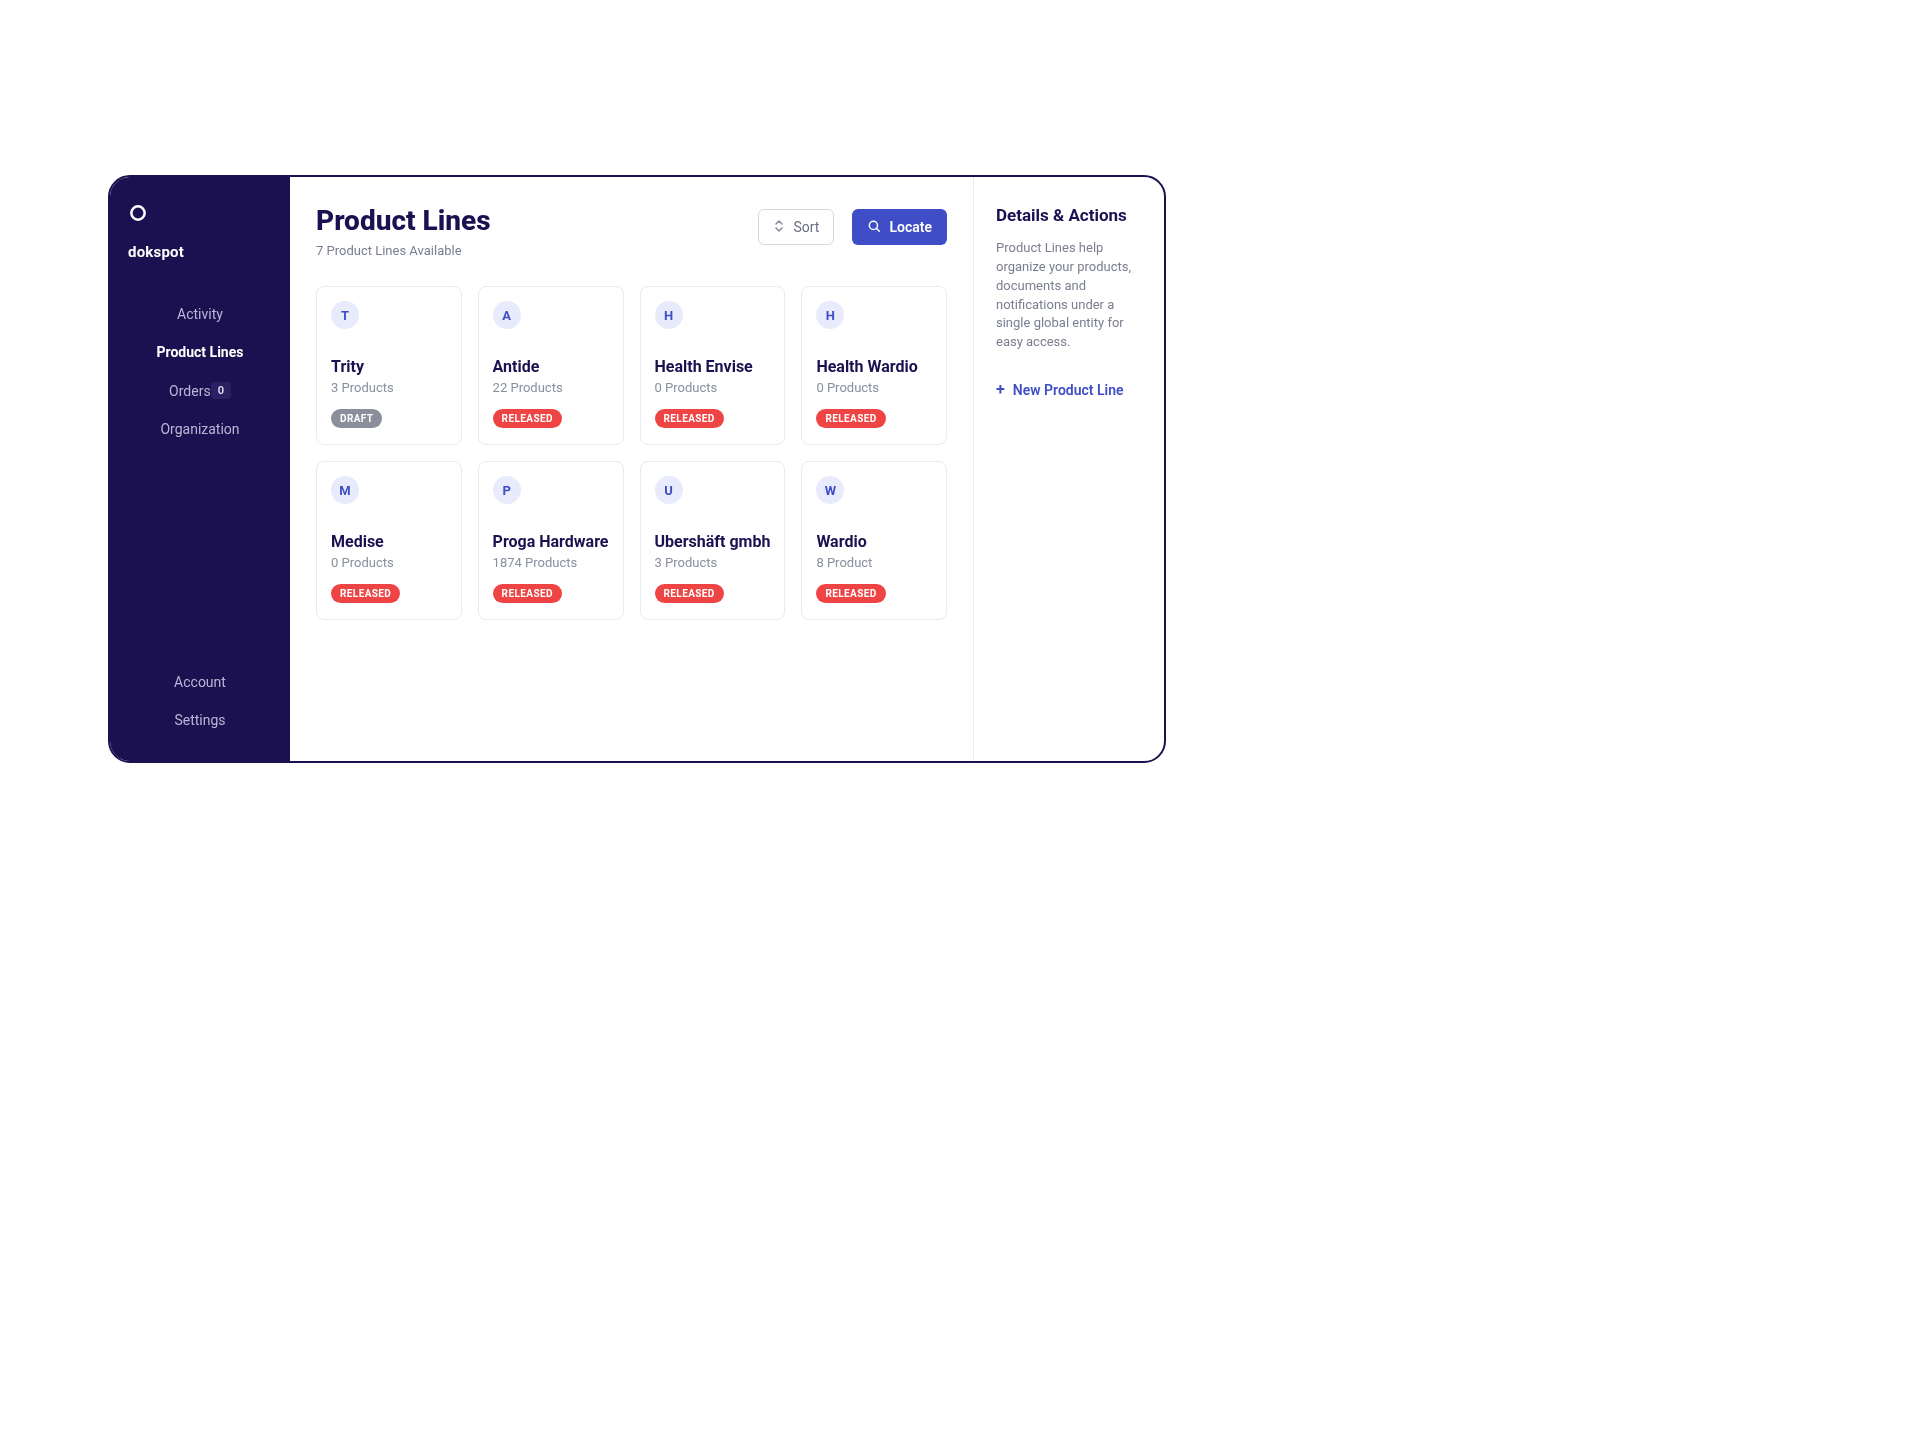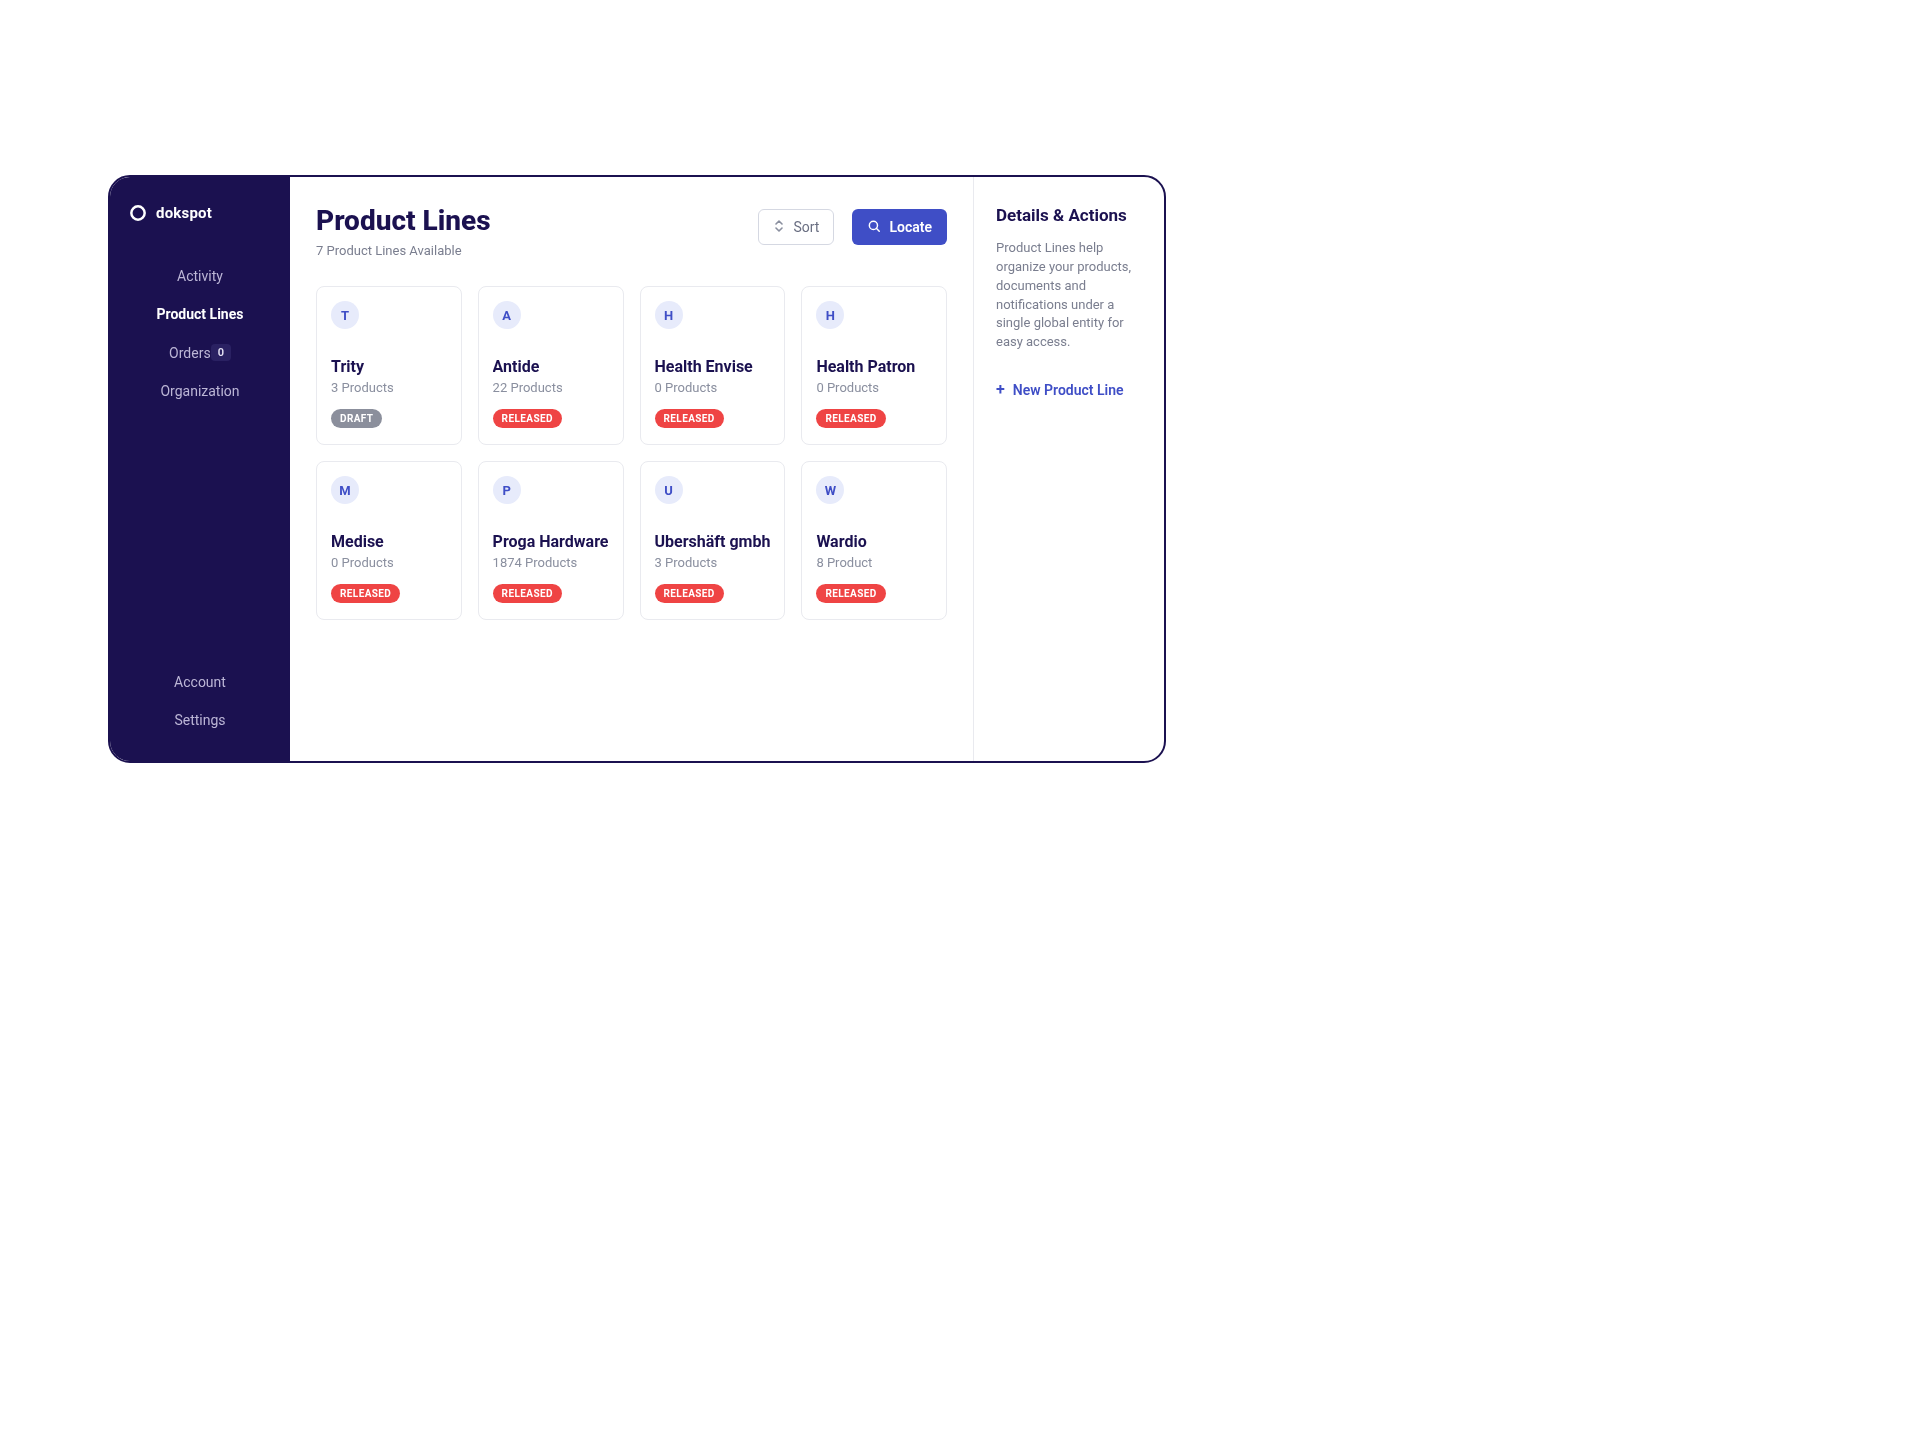--- a/index.html
+++ b/index.html
@@ -25,23 +25,24 @@
   .sidebar {
     width: 180px;
     background: #1b1150;
     color: #c7c2dd;
     display: flex;
     flex-direction: column;
     padding: 18px 0;
   }
   .brand {
     display: flex;
-    align-items: center;
-    gap: 8px;
+    align-items: flex-start;
+    gap: 20px;
     padding: 8px 18px 34px 18px;
+    flex-direction: column;
   }
   .brand-logo {
     width: 20px; height: 20px;
     display: inline-flex;
     align-items: center; justify-content: center;
   }
   .brand-name {
     color: #fff;
     font-weight: 700;
     font-size: 15px;
@@ -275,21 +276,21 @@
             </span>
             <span>Locate</span>
           </div>
         </div>
       </div>
 
       <div class="cards" id="cards">
           <div class="card"><div class="avatar">T</div><div class="card-title">Trity</div><div class="card-sub">3 Products</div><span class="status-pill status-draft">DRAFT</span></div>
           <div class="card"><div class="avatar">A</div><div class="card-title">Antide</div><div class="card-sub">22 Products</div><span class="status-pill status-released">RELEASED</span></div>
           <div class="card"><div class="avatar">H</div><div class="card-title">Health Envise</div><div class="card-sub">0 Products</div><span class="status-pill status-released">RELEASED</span></div>
-          <div class="card"><div class="avatar">H</div><div class="card-title">Health Patron</div><div class="card-sub">0 Products</div><span class="status-pill status-released">RELEASED</span></div>
+          <div class="card"><div class="avatar">H</div><div class="card-title">Health Wardio</div><div class="card-sub">0 Products</div><span class="status-pill status-released">RELEASED</span></div>
           <div class="card"><div class="avatar">M</div><div class="card-title">Medise</div><div class="card-sub">0 Products</div><span class="status-pill status-released">RELEASED</span></div>
           <div class="card"><div class="avatar">P</div><div class="card-title">Proga Hardware</div><div class="card-sub">1874 Products</div><span class="status-pill status-released">RELEASED</span></div>
           <div class="card"><div class="avatar">U</div><div class="card-title">Ubershäft gmbh</div><div class="card-sub">3 Products</div><span class="status-pill status-released">RELEASED</span></div>
           <div class="card"><div class="avatar">W</div><div class="card-title">Wardio</div><div class="card-sub">8 Product</div><span class="status-pill status-released">RELEASED</span></div>
         </div>
     </section>
 
     <aside class="side-panel">
       <h2 class="panel-title">Details &amp; Actions</h2>
       <p class="panel-text">Product Lines help organize your products, documents and notifications under a single global entity for easy access.</p>

